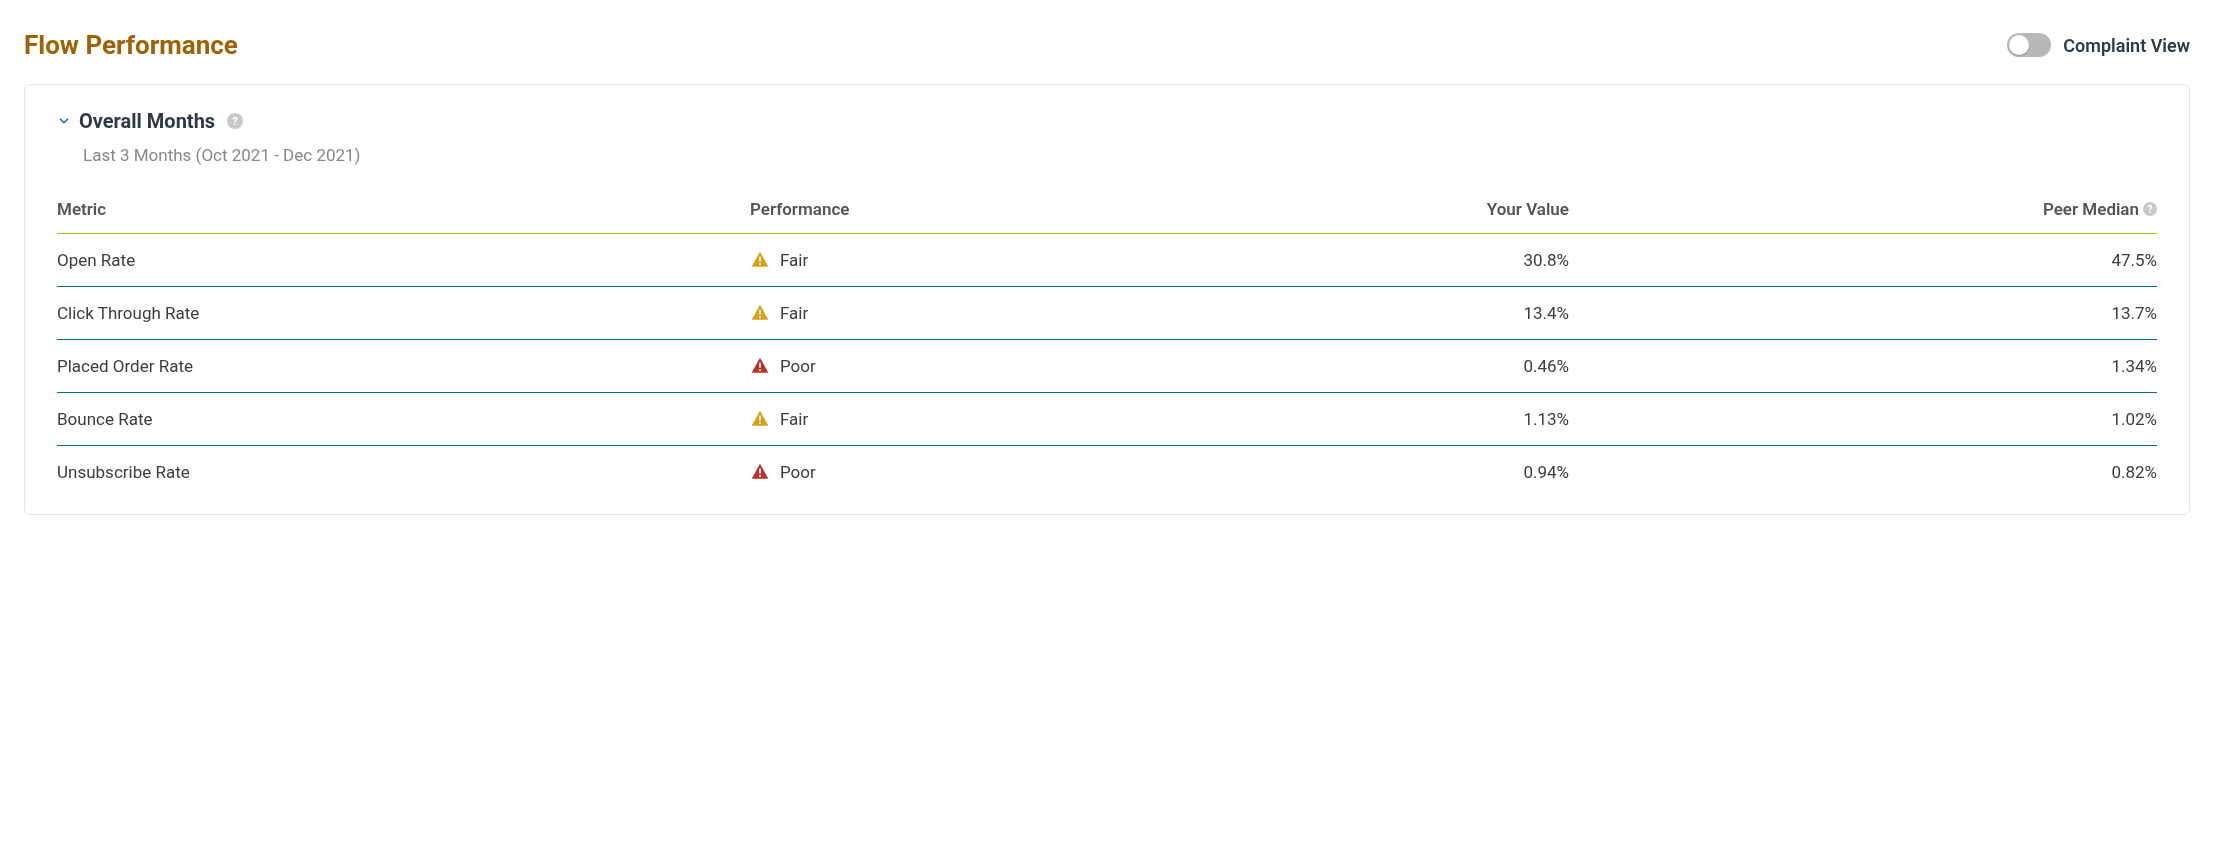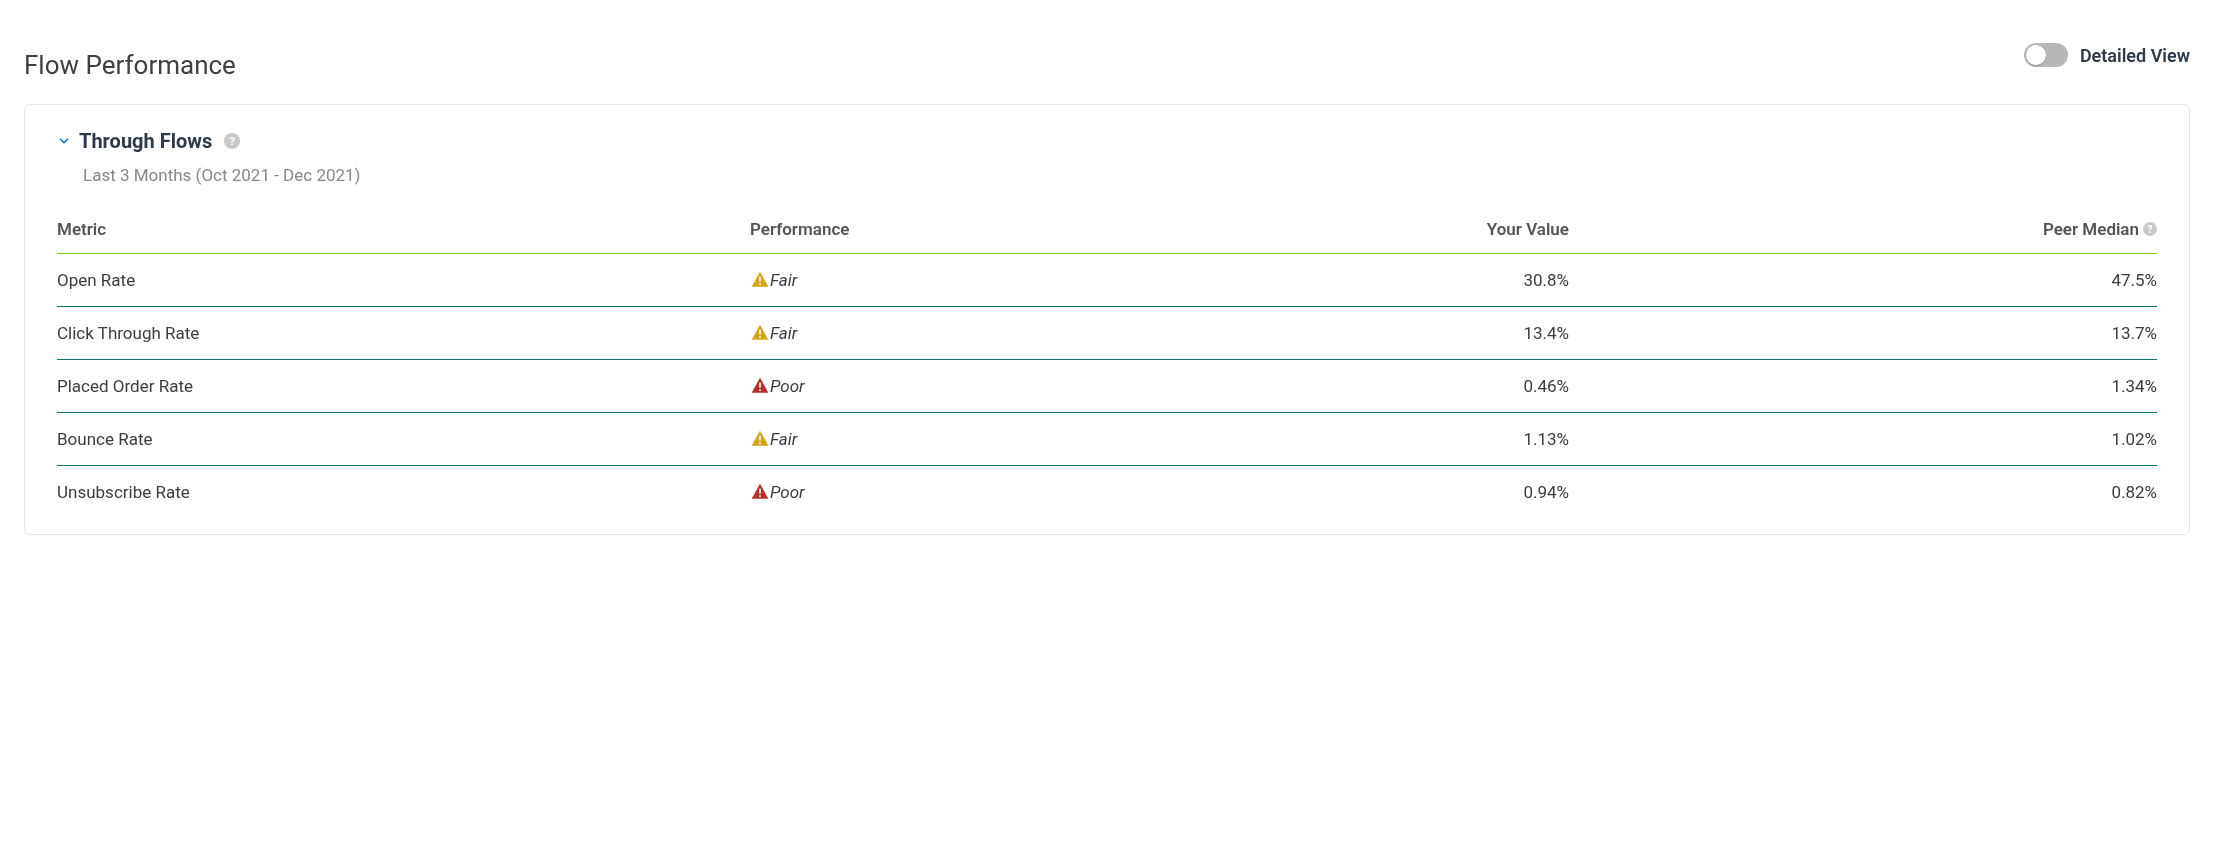--- a/index.html
+++ b/index.html
@@ -14,23 +14,22 @@
       padding: 30px 24px;
     }
     .header-row {
       display: flex;
       justify-content: space-between;
       align-items: center;
       margin-bottom: 24px;
     }
     .page-title {
       font-size: 26px;
-      font-weight: 400;
-      color: #404040;
-      margin-top: 20px;
+      font-weight: 700;
+      color: #a16207;
     }
     .toggle-wrap {
       display: flex;
       align-items: center;
       gap: 12px;
     }
     .toggle {
       position: relative;
       width: 44px;
       height: 24px;
@@ -120,21 +119,21 @@
       color: #3d3d3d;
       padding: 16px 8px 16px 0;
       border-bottom: 1px solid #0f766e;
     }
     tr:last-child td {
       border-bottom: none;
     }
     .perf-cell {
       display: flex;
       align-items: flex-start;
-      font-style: italic;
+      gap: 10px;
     }
     .icon-wrap {
       display: inline-flex;
       width: 20px;
       height: 20px;
       align-items: center;
       justify-content: center;
     }
     .peer-header {
       display: inline-flex;
@@ -144,32 +143,32 @@
   </style>
 </head>
 <body>
 
 <div class="header-row">
   <h1 class="page-title">Flow Performance</h1>
   <div class="toggle-wrap">
     <div class="toggle">
       <div class="toggle-knob"></div>
     </div>
-    <span class="toggle-label">Detailed View</span>
+    <span class="toggle-label">Complaint View</span>
   </div>
 </div>
 
 <div class="card">
   <div class="section-header">
     <span class="chevron-icon">
       <svg width="14" height="14" viewBox="0 0 24 24" fill="none" stroke="currentColor" stroke-width="3" stroke-linecap="round" stroke-linejoin="round">
           <polyline points="6 9 12 15 18 9"></polyline>
         </svg>
     </span>
-    <span class="section-title">Through Flows</span>
+    <span class="section-title">Overall Months</span>
     <span class="help-icon">?</span>
   </div>
   <div class="subtitle">Last 3 Months (Oct 2021 - Dec 2021)</div>
 
   <table>
     <thead>
       <tr>
         <th style="width:33%">Metric</th>
         <th style="width:25%">Performance</th>
         <th class="right" style="width:14%">Your Value</th>

